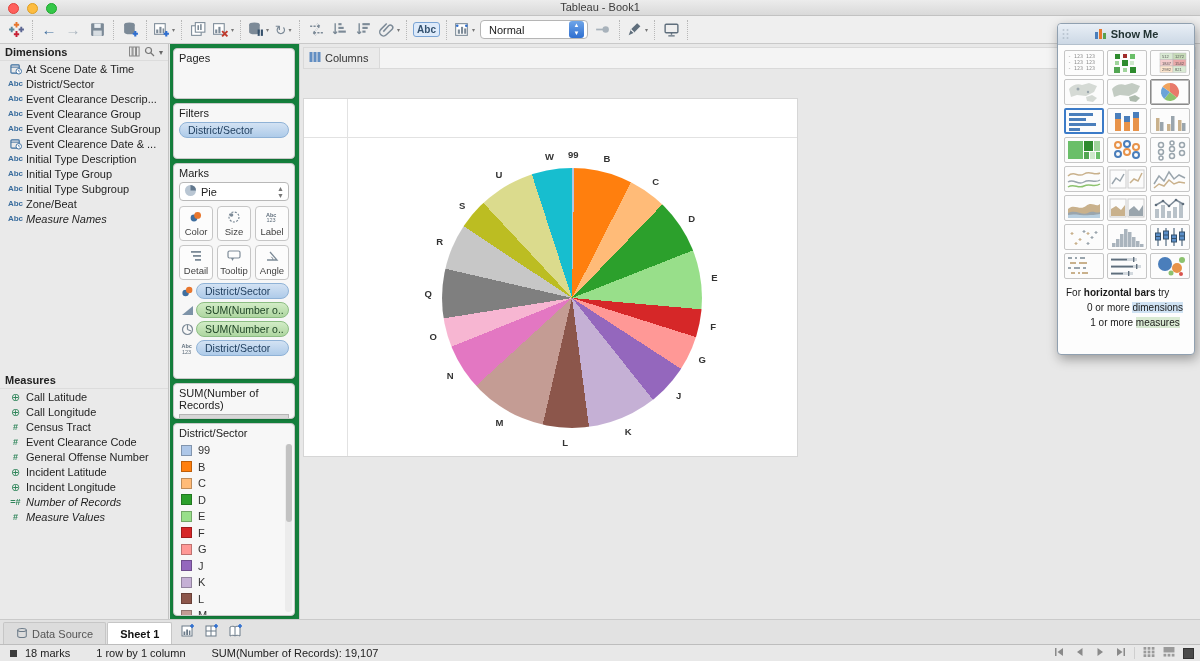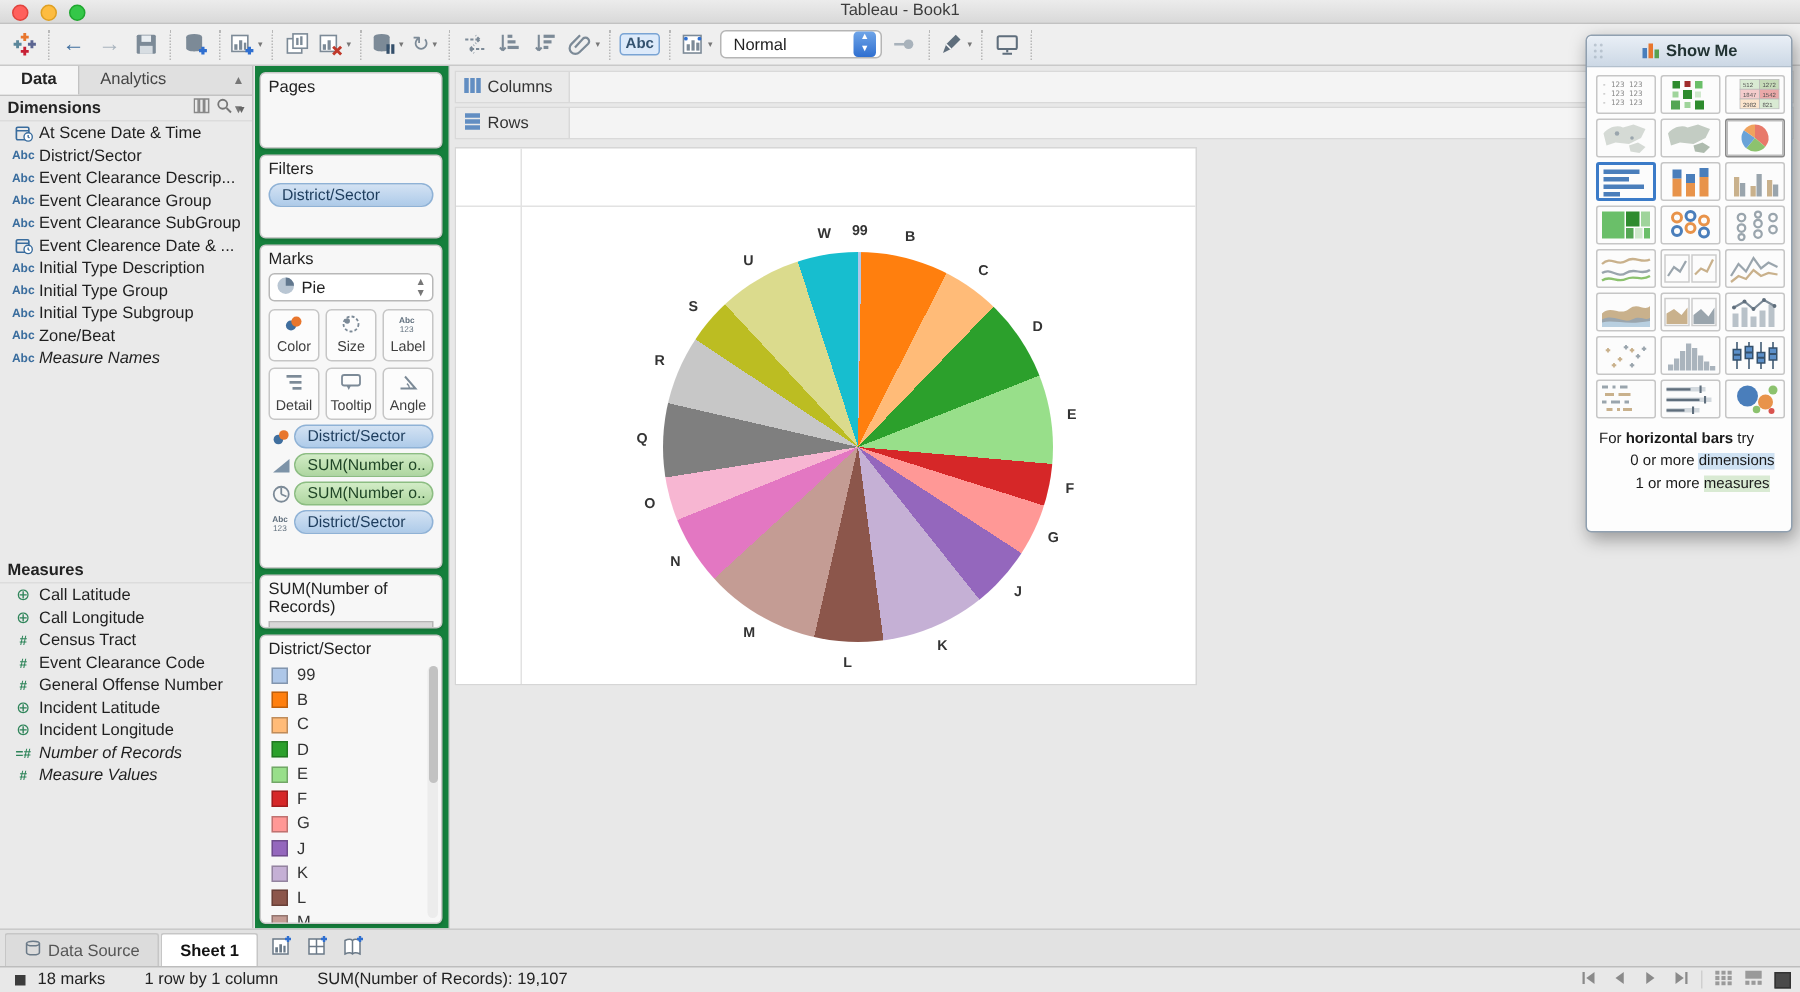--- a/index.html
+++ b/index.html
@@ -270,25 +270,20 @@
       <span class="tb-btn">
         <svg viewBox="0 0 16 16">
           <rect x="2" y="3" width="12" height="8" rx="1" fill="none" stroke="#5f6e7c" stroke-width="1.3"></rect>
           <path d="M8 11v2M5 14h6" stroke="#5f6e7c" stroke-width="1.3" fill="none"></path>
         </svg>
       </span>
       <span class="tb-sep"></span>
     </div>
 
   <div class="data-pane">
-    <div class="pane-tabs">
-      <span class="pane-tab active">Data</span>
-      <span class="pane-tab">Analytics</span>
-      <span class="pane-ctl">▲<br>▼</span>
-    </div>
     <div class="sec-header">
       <span>Dimensions</span>
       <span class="hdr-icons">
         <span id="hdr-cols-icon"><svg viewBox="0 0 11 11">
               <rect x="0.5" y="1" width="2.6" height="9" fill="none" stroke="#888"></rect>
               <rect x="4" y="1" width="2.6" height="9" fill="none" stroke="#888"></rect>
               <rect x="7.5" y="1" width="2.6" height="9" fill="none" stroke="#888"></rect>
             </svg></span>
         <span id="hdr-search-icon"><svg viewBox="0 0 11 11">
               <circle cx="4.5" cy="4.5" r="3" fill="none" stroke="#777" stroke-width="1.2"></circle>
@@ -603,32 +598,20 @@
     <div class="shelf-bar columns">
       <span class="shelf-chip">
         <span id="cols-icon"><svg viewBox="0 0 12 12">
               <g fill="#4a7ebb">
                 <rect x="0.5" y="1" width="3" height="10" opacity=".85"></rect>
                 <rect x="4.5" y="1" width="3" height="10" opacity=".85"></rect>
                 <rect x="8.5" y="1" width="3" height="10" opacity=".85"></rect>
               </g>
             </svg></span>
         <span>Columns</span>
-      </span>
-    </div>
-    <div class="shelf-bar rows">
-      <span class="shelf-chip">
-        <span id="rows-icon"><svg viewBox="0 0 12 12">
-              <g fill="#4a7ebb">
-                <rect x="1" y="0.5" width="10" height="3" opacity=".85"></rect>
-                <rect x="1" y="4.5" width="10" height="3" opacity=".85"></rect>
-                <rect x="1" y="8.5" width="10" height="3" opacity=".85"></rect>
-              </g>
-            </svg></span>
-        <span>Rows</span>
       </span>
     </div>
     <div class="sheet">
       <div class="vline"></div>
       <div class="hline"></div>
       <div class="pie" id="pie" style="left: 138px; top: 69px; width: 260px; height: 260px; background: conic-gradient(rgb(174, 199, 232) 0deg, rgb(174, 199, 232) 1deg, rgb(255, 127, 14) 1deg, rgb(255, 127, 14) 27deg, rgb(255, 187, 120) 27deg, rgb(255, 187, 120) 44deg, rgb(44, 160, 44) 44deg, rgb(44, 160, 44) 68.5deg, rgb(152, 223, 138) 68.5deg, rgb(152, 223, 138) 95deg, rgb(214, 39, 40) 95deg, rgb(214, 39, 40) 107.5deg, rgb(255, 152, 150) 107.5deg, rgb(255, 152, 150) 123deg, rgb(148, 103, 189) 123deg, rgb(148, 103, 189) 141.5deg, rgb(197, 176, 213) 141.5deg, rgb(197, 176, 213) 172.5deg, rgb(140, 86, 75) 172.5deg, rgb(140, 86, 75) 193deg, rgb(196, 156, 148) 193deg, rgb(196, 156, 148) 227.5deg, rgb(227, 119, 194) 227.5deg, rgb(227, 119, 194) 248deg, rgb(247, 182, 210) 248deg, rgb(247, 182, 210) 261deg, rgb(127, 127, 127) 261deg, rgb(127, 127, 127) 283deg, rgb(199, 199, 199) 283deg, rgb(199, 199, 199) 303.5deg, rgb(188, 189, 34) 303.5deg, rgb(188, 189, 34) 317deg, rgb(219, 219, 141) 317deg, rgb(219, 219, 141) 342deg, rgb(23, 190, 207) 342deg, rgb(23, 190, 207) 360deg);"></div>
       <div id="pie-labels">
           <span class="pie-label" style="left: 269.257px; top: 55.0055px;">99</span>
           <span class="pie-label" style="left: 302.837px; top: 59.2774px;">B</span>
           <span class="pie-label" style="left: 351.621px; top: 81.7674px;">C</span>

